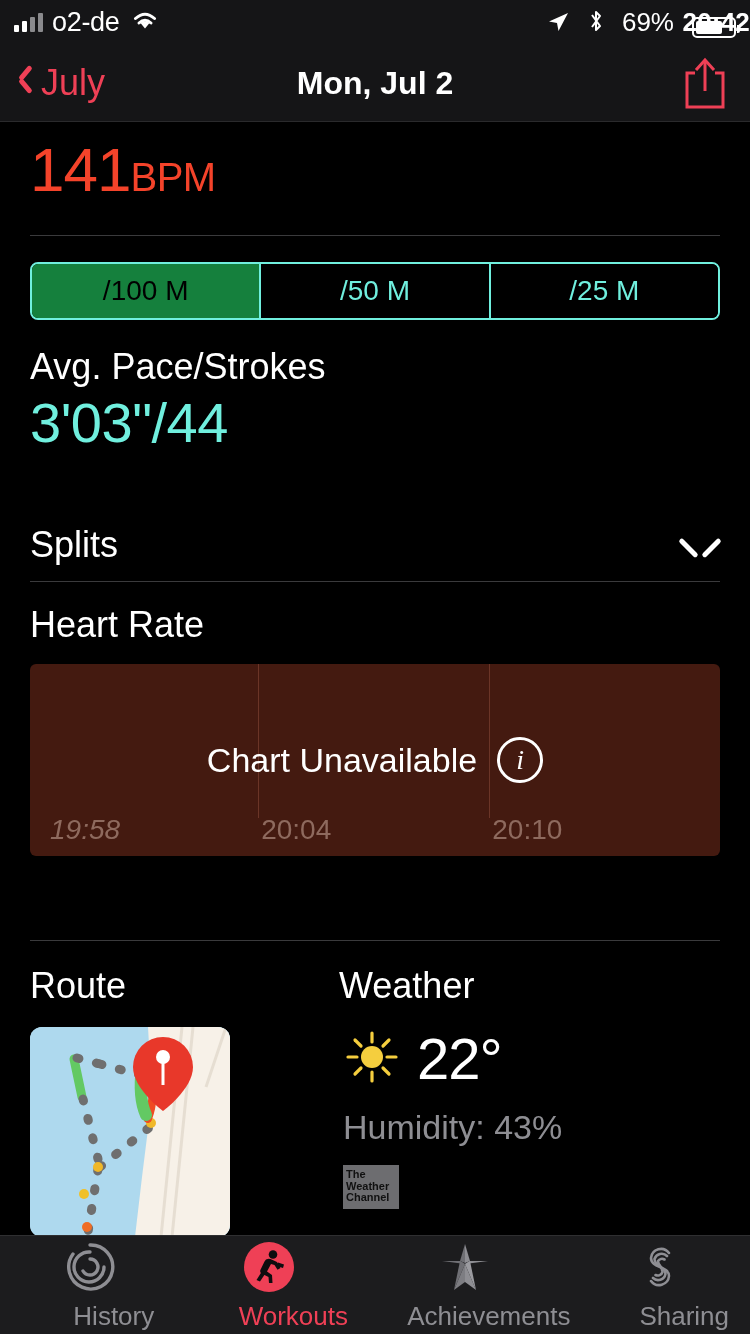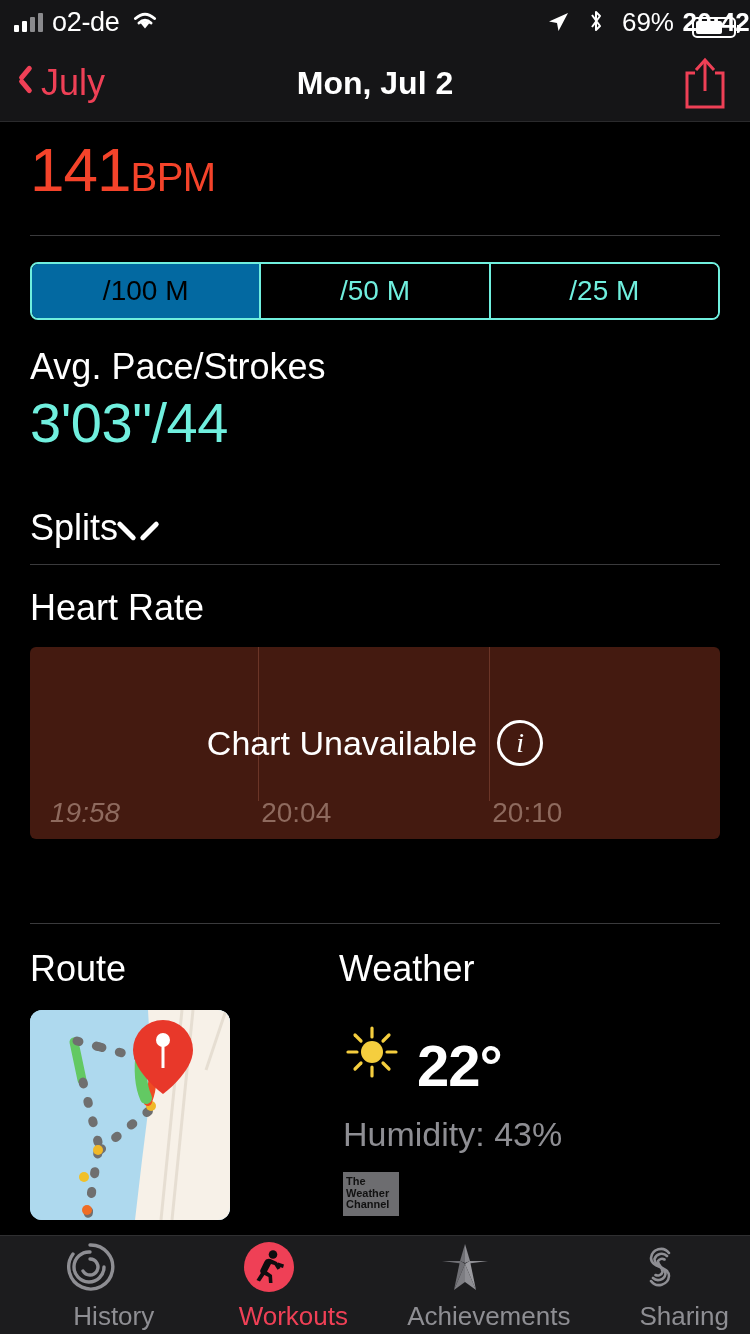--- a/index.html
+++ b/index.html
@@ -77,30 +77,30 @@
   .segmented {
     margin:26px 30px 0 30px; height:58px;
     display:flex; border:2px solid #70efde; border-radius:8px; overflow:hidden;
   }
   .seg {
     flex:1; display:flex; align-items:center; justify-content:center;
     font-size:28px; color:#70efde; background:#000;
     border-right:2px solid #70efde;
   }
   .seg:last-child { border-right:none; }
-  .seg.active { background:#0369a1; color:#000; }
+  .seg.active { background:#15803d; color:#000; }
 
   .metric { margin:26px 0 0 30px; }
   .metric-label { color:#fff; font-size:36px; font-weight:400; }
   .metric-value { color:#70efde; font-size:56px; font-weight:300; letter-spacing:-0.5px;
                   margin-top:2px; }
 
   .row-splits {
-    margin:47px 30px 0 30px; height:52px;
-    display:flex; align-items:center; 
+    margin:64px 30px 0 30px; height:52px;
+    display:flex; align-items:center; justify-content:space-between;
   }
   .row-splits .label { color:#fff; font-size:36px; }
   .chev-down { width:40px; height:24px; position:relative; }
   .chev-down::before, .chev-down::after {
     content:""; position:absolute; top:4px; width:24px; height:5px;
     background:#fff; border-radius:3px;
   }
   .chev-down::before { left:0;  transform:rotate(45deg);  transform-origin:left center; }
   .chev-down::after  { right:0; transform:rotate(-45deg); transform-origin:right center; }
 
@@ -131,21 +131,21 @@
   .lower { display:flex; margin-top:24px; padding:0 30px; }
   .col-route { width:305px; }
   .col-weather { flex:1; padding-left:4px; }
   .col-title { color:#fff; font-size:36px; }
   .map-thumb {
     margin-top:20px; width:200px; height:210px; border-radius:12px; overflow:hidden;
     position:relative; background:#aed9ee;
   }
   .weather-body { margin-top:18px; padding-left:4px; }
   .w-row { display:flex; align-items:center; gap:16px; }
-  .w-temp { color:#fff; font-size:58px; font-weight:700; letter-spacing:-1px;margin-top:24px; }
+  .w-temp { color:#fff; font-size:58px; font-weight:400; letter-spacing:-1px; }
   .w-hum { color:#8e8e93; font-size:34px; margin-top:16px; }
   .twc-logo {
     margin-top:18px; width:56px; height:44px; background:#6d6d70;
     color:#111; font-size:11px; font-weight:700; line-height:11.5px;
     padding:4px 3px; font-family:"Liberation Sans", sans-serif;
   }
 
   
   .tabbar {
     position:absolute; bottom:0; left:0; width:750px; height:99px;

